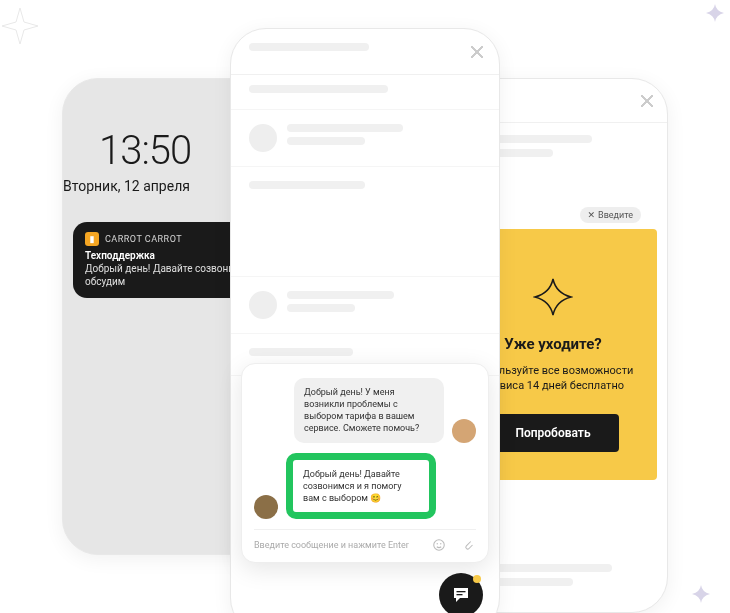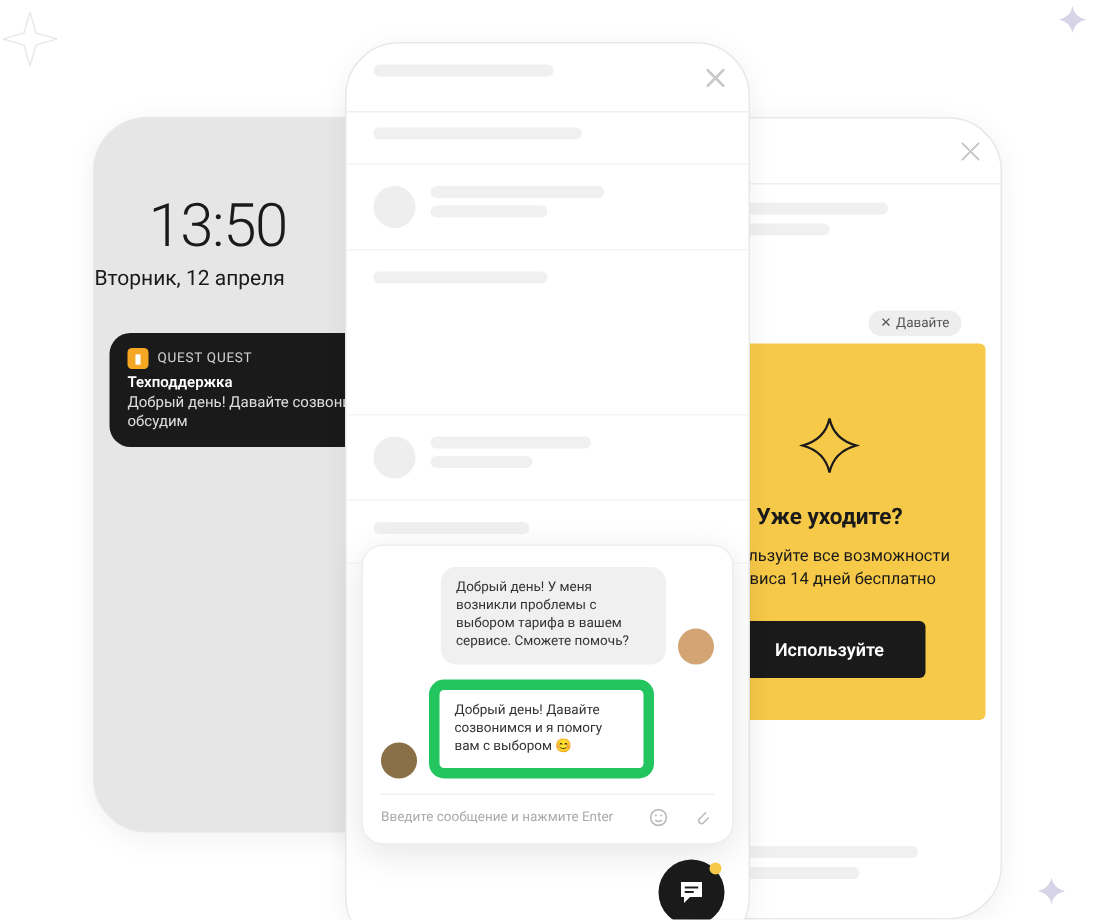--- a/index.html
+++ b/index.html
@@ -76,46 +76,46 @@
       <path d="M9 0 Q10 7 18 9 Q10 11 9 18 Q8 11 0 9 Q8 7 9 0 Z" fill="#d8d4e8"></path>
     </svg>
 </div>
 
 <div class="phone phone-left">
   <div class="lock-time">13:50</div>
   <div class="lock-date">Вторник, 12 апреля</div>
   <div class="notif">
     <div class="notif-head">
       <div class="notif-icon">▮</div>
-      <div class="notif-app">QUEST QUEST</div>
+      <div class="notif-app">CARROT CARROT</div>
     </div>
     <div class="notif-title">Техподдержка</div>
     <div class="notif-body">Добрый день! Давайте созвонимся и обсудим</div>
   </div>
 </div>
 
 <div class="phone phone-right">
   <div class="phone-right-head"></div>
   <div class="skel-lines">
     <div class="skel-line" style="width:70%"></div>
     <div class="skel-line" style="width:50%"></div>
   </div>
   <div class="close-pill">
     <span>✕</span>
-    <span>Давайте</span>
+    <span>Введите</span>
   </div>
   <div class="popup">
     <div class="popup-star">
       <svg width="40" height="40" viewBox="0 0 40 40">
           <path d="M20 2 Q23 16 38 20 Q23 24 20 38 Q17 24 2 20 Q17 16 20 2 Z" fill="none" stroke="#1a1a1a" stroke-width="1.5"></path>
         </svg>
     </div>
     <div class="popup-title">Уже уходите?</div>
     <div class="popup-sub">Используйте все возможности сервиса 14 дней бесплатно</div>
-    <button class="popup-btn">Используйте</button>
+    <button class="popup-btn">Попробовать</button>
   </div>
   <div class="skel-footer">
     <div class="skel-line" style="width:80%"></div>
     <div class="skel-line" style="width:60%"></div>
   </div>
 </div>
 
 <div class="phone phone-center">
   <div class="pc-head"></div>
   <div class="pc-sub">

